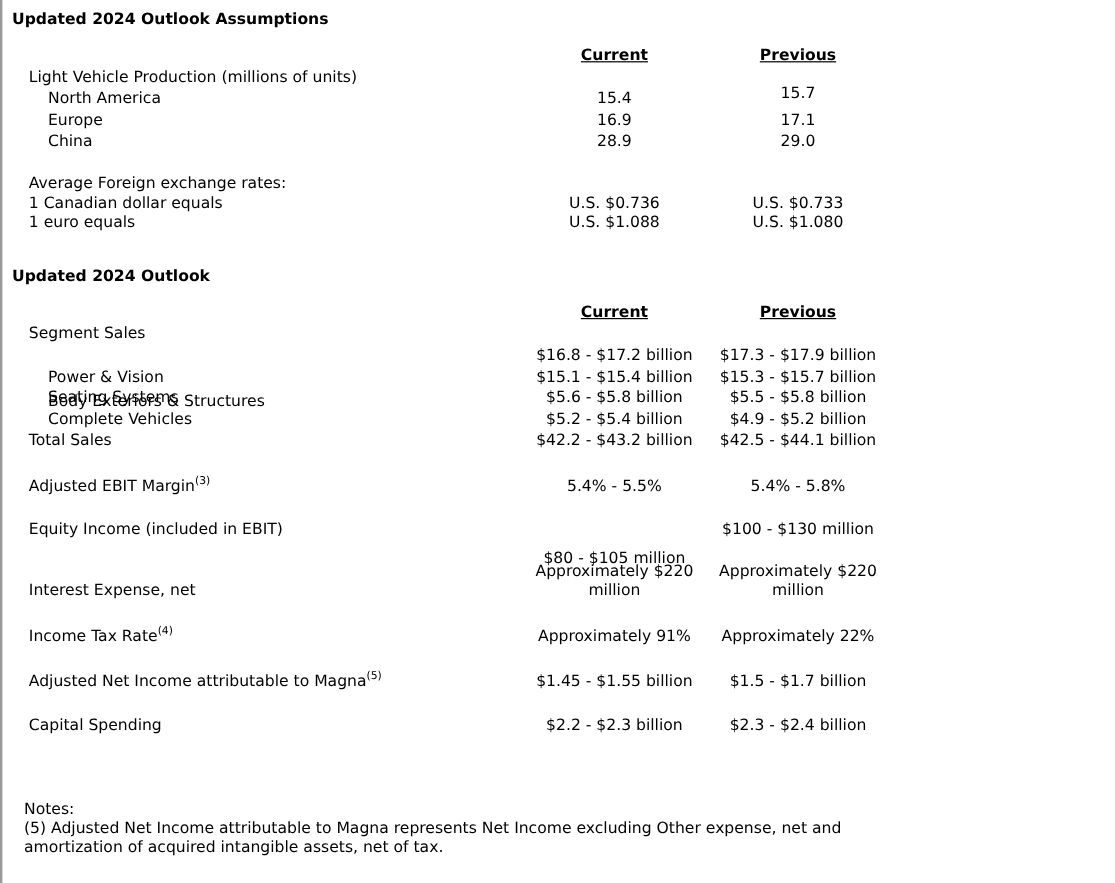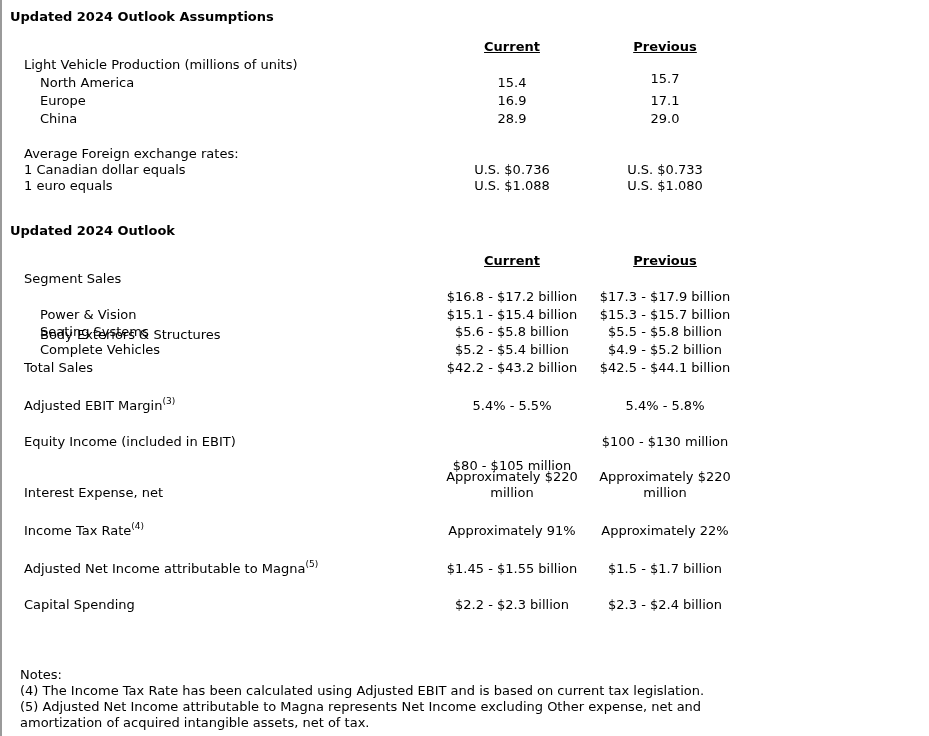--- a/index.html
+++ b/index.html
@@ -105,15 +105,14 @@
 <div class="abs lbl" style="top:561px;"><span>Adjusted Net Income attributable to Magna</span><sup>(5)</sup></div>
 <div class="abs val cur" style="top:561px;">$1.45 - $1.55 billion</div>
 <div class="abs val prev" style="top:561px;">$1.5 - $1.7 billion</div>
 
 <div class="abs lbl" style="top:597px;">Capital Spending</div>
 <div class="abs val cur" style="top:597px;">$2.2 - $2.3 billion</div>
 <div class="abs val prev" style="top:597px;">$2.3 - $2.4 billion</div>
 
 <div class="notes">
   <div>Notes:</div>
-  <div>(4) The Income Tax Rate has been calculated using Adjusted EBIT and is based on current tax legislation.</div>
   <div>(5) Adjusted Net Income attributable to Magna represents Net Income excluding Other expense, net and amortization of acquired intangible assets, net of tax.</div>
 </div>
 
 </body></html>

